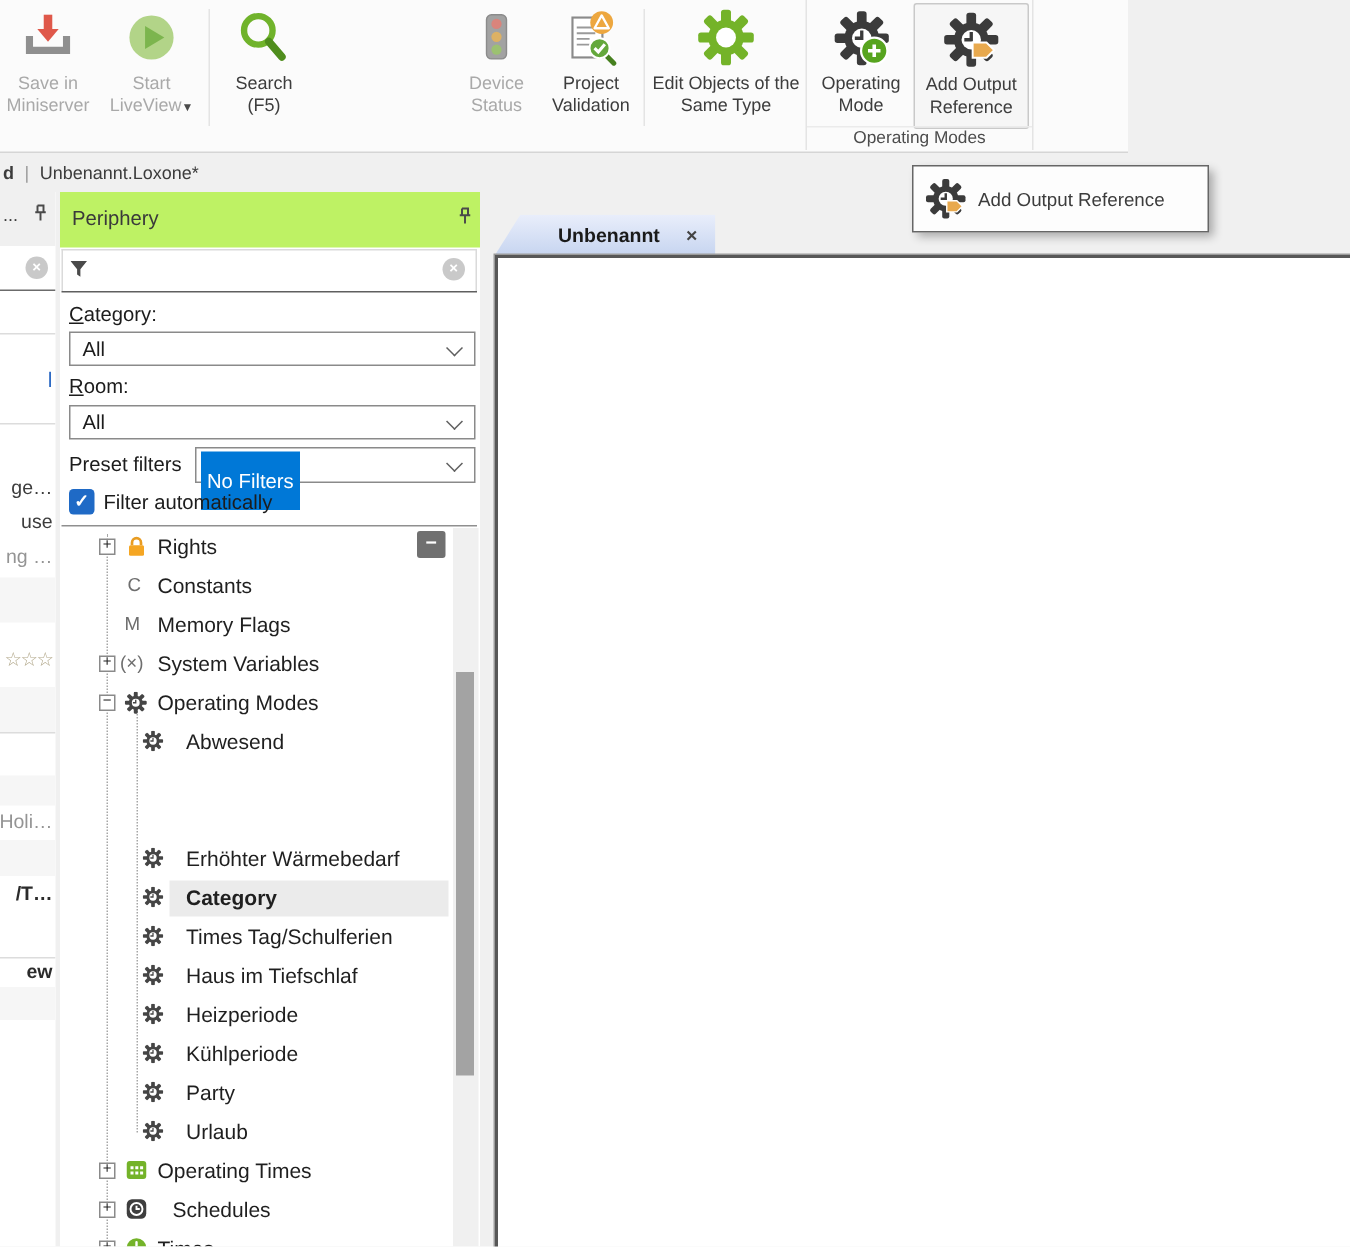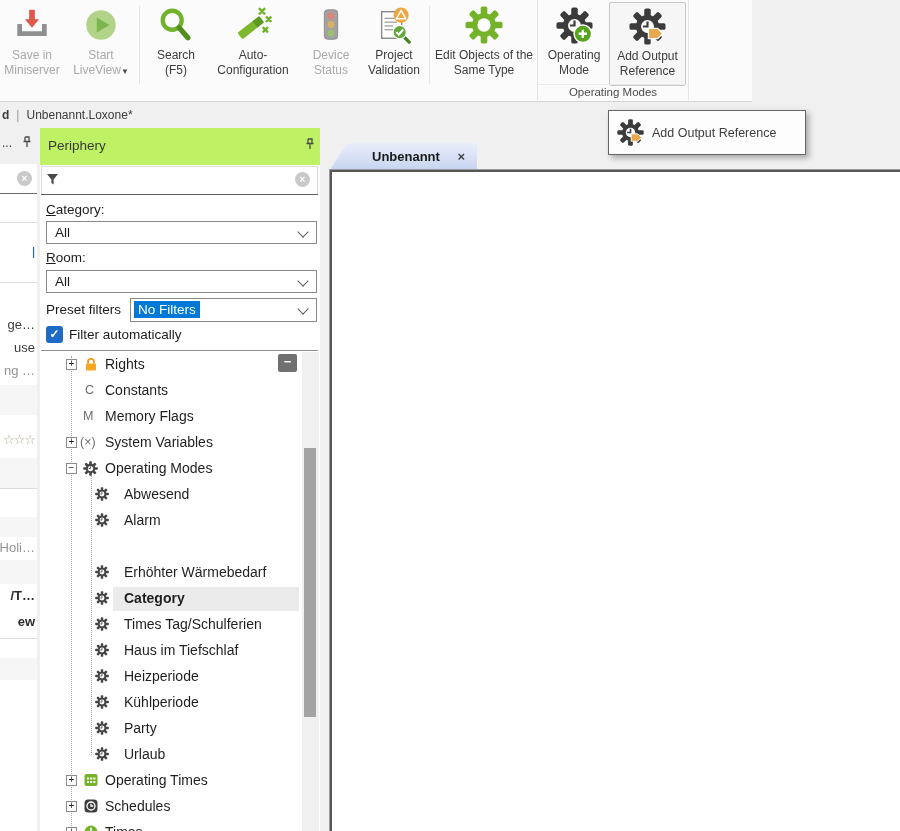--- a/index.html
+++ b/index.html
@@ -47,21 +47,21 @@
   #filterBox{position:absolute;left:1px;top:38px;width:277px;height:28px;background:#fff;
              border:1px solid #dadada;border-bottom:none;box-sizing:border-box}
   #filterBox input{position:absolute;left:22px;top:3px;width:225px;height:20px;border:none;outline:none;font-size:13px}
   .darkline{position:absolute;left:1px;width:277px;height:1px;background:#5f5f5f}
   .flabel{font-size:13.5px;color:#1c1c1c;display:inline-block}
   .u1::first-letter{text-decoration:underline}
   .dd{position:absolute;background:#fff;border:1px solid #8a8a8a;box-sizing:border-box;font-size:13.5px;color:#1c1c1c}
   .dd .val{position:absolute;left:8px;top:3px}
   .chev{position:absolute;right:9px;top:6px;width:7px;height:7px;border-right:1.4px solid #5f5f5f;
         border-bottom:1.4px solid #5f5f5f;transform:rotate(45deg)}
-  .hl{background:#0078d7;color:#fff;padding:1px 4px}
+  .hl{background:#0078d7;color:#fff;padding:12px 4px}
   #chk{position:absolute;left:6px;top:198px;width:17px;height:17px;background:#1f6ac6;border-radius:3px;
        color:#fff;text-align:center;font-size:12px;line-height:17px;font-weight:bold}
   
   .vdots{position:absolute;width:0;border-left:1px dotted #a6a6a6}
   .trow{position:absolute;left:0;width:262px;height:26px;overflow:hidden;white-space:nowrap;font-size:14px;color:#1f1f1f}
   .trow .xp{position:absolute;left:26px;top:7px;width:11px;height:11px;background:#fff;border:1px solid #8a8a8a;
             box-sizing:border-box;font-size:10px;line-height:8px;text-align:center;color:#222}
   .trow .ic{position:absolute;top:5px}
   .trow .glyph{position:absolute;top:5px;font-size:12.5px;color:#6e6e6e}
   .trow .lb{position:absolute;top:4px}
@@ -141,36 +141,20 @@
   <div class="rbtn" style="left:147px;width:58px">
     <div class="ric">
       <svg width="38" height="38" viewBox="0 0 40 40">
         <circle cx="16" cy="15" r="10" stroke="#70b32b" stroke-width="4.5" fill="none"></circle>
         <line x1="23.5" y1="23" x2="32.5" y2="33.5" stroke="#4f8d1d" stroke-width="5.5" stroke-linecap="round"></line>
       </svg>
     </div>
     <div class="rlab">Search (F5)</div>
   </div>
 
-  <div class="rbtn" style="left:207px;width:92px">
-    <div class="ric">
-      <svg width="38" height="38" viewBox="0 0 40 40">
-        <g transform="rotate(-38 20 20)">
-          <rect x="2" y="16.5" width="23" height="8.5" rx="1.5" fill="#7cb82e"></rect>
-          <rect x="22" y="16.5" width="9" height="8.5" rx="1" fill="#5d9922"></rect>
-        </g>
-        <g stroke="#70b32b" stroke-width="2.6" stroke-linecap="round">
-          <path d="M27 3 l5 5 M32 3 l-5 5"></path>
-          <path d="M34.5 12 l4 4 M38.5 12 l-4 4"></path>
-          <path d="M31 23 l4 4 M35 23 l-4 4"></path>
-        </g>
-      </svg>
-    </div>
-    <div class="rlab">Auto-Configuration</div>
-  </div>
 
   <div class="rbtn dis" style="left:303px;width:56px">
     <div class="ric">
       <svg width="38" height="38" viewBox="0 0 40 40">
         <rect x="13" y="4" width="14" height="31" rx="3.5" fill="#a2a2a2" stroke="#8b8b8b"></rect>
         <circle cx="20" cy="10.5" r="3.6" fill="#d9847c"></circle>
         <circle cx="20" cy="19.5" r="3.6" fill="#ddb164"></circle>
         <circle cx="20" cy="28.5" r="3.6" fill="#9cc171"></circle>
       </svg>
     </div>
@@ -260,21 +244,21 @@
   <div class="frag" style="top:212px">use</div>
   <div class="frag gray" style="top:235px">ng …</div>
   <div class="zeb" style="top:257px;height:30px"></div>
   <div class="frag" style="top:304px;color:#b3a98c;letter-spacing:-1px">☆☆☆</div>
   <div class="zeb" style="top:330px;height:30px"></div>
   <div class="ln" style="top:360px"></div>
   <div class="zeb" style="top:389px;height:20px"></div>
   <div class="frag gray" style="top:412px">Holi…</div>
   <div class="zeb" style="top:432px;height:24px"></div>
   <div class="frag b" style="top:460px">/T…</div>
-  <div class="frag b" style="top:486px">ew</div>
+  <div class="frag b" style="top:512px">ew</div>
   <div class="ln" style="top:510px"></div>
   <div class="zeb" style="top:530px;height:22px"></div>
 </div>
 
 <div id="peri">
   <div class="phead">
     <span class="ptitle">Periphery</span>
     <svg class="pinIc" style="left:264px" width="12" height="12" viewBox="0 0 12 12">
         <use href="#pin"></use>
       </svg>
@@ -349,26 +333,20 @@
         <use href="#g8c" style="color:#454545"></use>
       </svg>
     <span class="lb" style="left:65px">Operating Modes</span>
   </div>
 
   <div class="trow" style="top:354px">
     <svg class="ic" style="left:55px" width="14" height="14" viewBox="0 0 40 40">
         <use href="#g8c" style="color:#454545"></use>
       </svg>
     <span class="lb" style="left:84px">Abwesend</span>
-  </div>
-  <div class="trow" style="top:380px">
-    <svg class="ic" style="left:55px" width="14" height="14" viewBox="0 0 40 40">
-        <use href="#g8c" style="color:#454545"></use>
-      </svg>
-    <span class="lb" style="left:84px">Alarm</span>
   </div>
   <div class="trow" style="top:432px">
     <svg class="ic" style="left:55px" width="14" height="14" viewBox="0 0 40 40">
         <use href="#g8c" style="color:#454545"></use>
       </svg>
     <span class="lb" style="left:84px">Erhöhter Wärmebedarf</span>
   </div>
   <div class="trow" style="top:458px;font-weight:bold">
     <svg class="ic" style="left:55px" width="14" height="14" viewBox="0 0 40 40">
         <use href="#g8c" style="color:#454545"></use>
@@ -428,21 +406,21 @@
     <span class="lb" style="left:65px">Operating Times</span>
   </div>
 
   <div class="trow" style="top:666px">
     <span class="xp">+</span>
     <svg class="ic" style="left:44px" width="14" height="14" viewBox="0 0 14 14">
       <rect x="0.5" y="0.5" width="13" height="13" rx="3.5" fill="#3e3e3e"></rect>
       <circle cx="7" cy="7" r="4" stroke="#fff" stroke-width="1.3" fill="none"></circle>
       <path d="M7 4.8 V7 H9.2" stroke="#fff" stroke-width="1.3" fill="none"></path>
     </svg>
-    <span class="lb" style="left:65px">Schedules</span>
+    <span class="lb" style="left:75px">Schedules</span>
   </div>
 
   <div class="trow" style="top:692px">
     <span class="xp">+</span>
     <svg class="ic" style="left:44px" width="14" height="14" viewBox="0 0 14 14">
       <circle cx="7" cy="7" r="6.5" fill="#74b329"></circle>
       <path d="M7 3.2 V7 L9.8 8.4" stroke="#fff" stroke-width="1.6" fill="none" stroke-linecap="round"></path>
     </svg>
     <span class="lb" style="left:65px">Times</span>
   </div>

